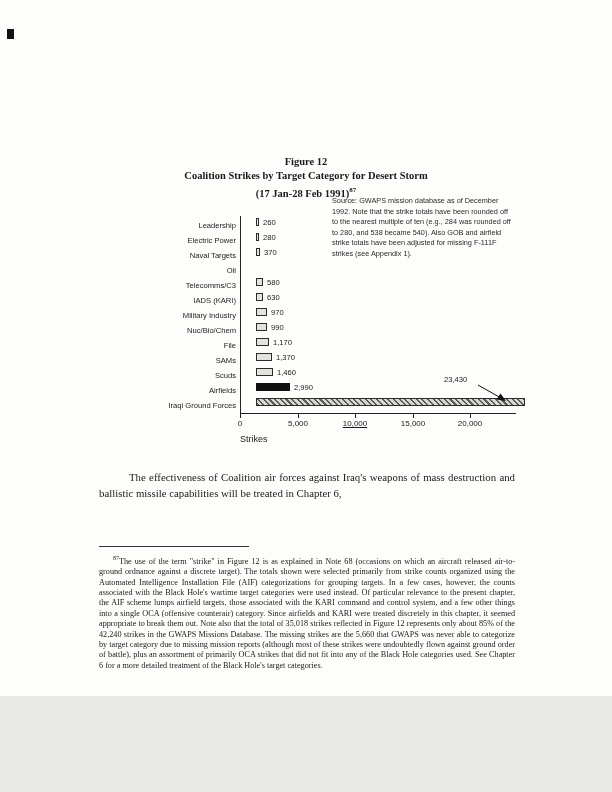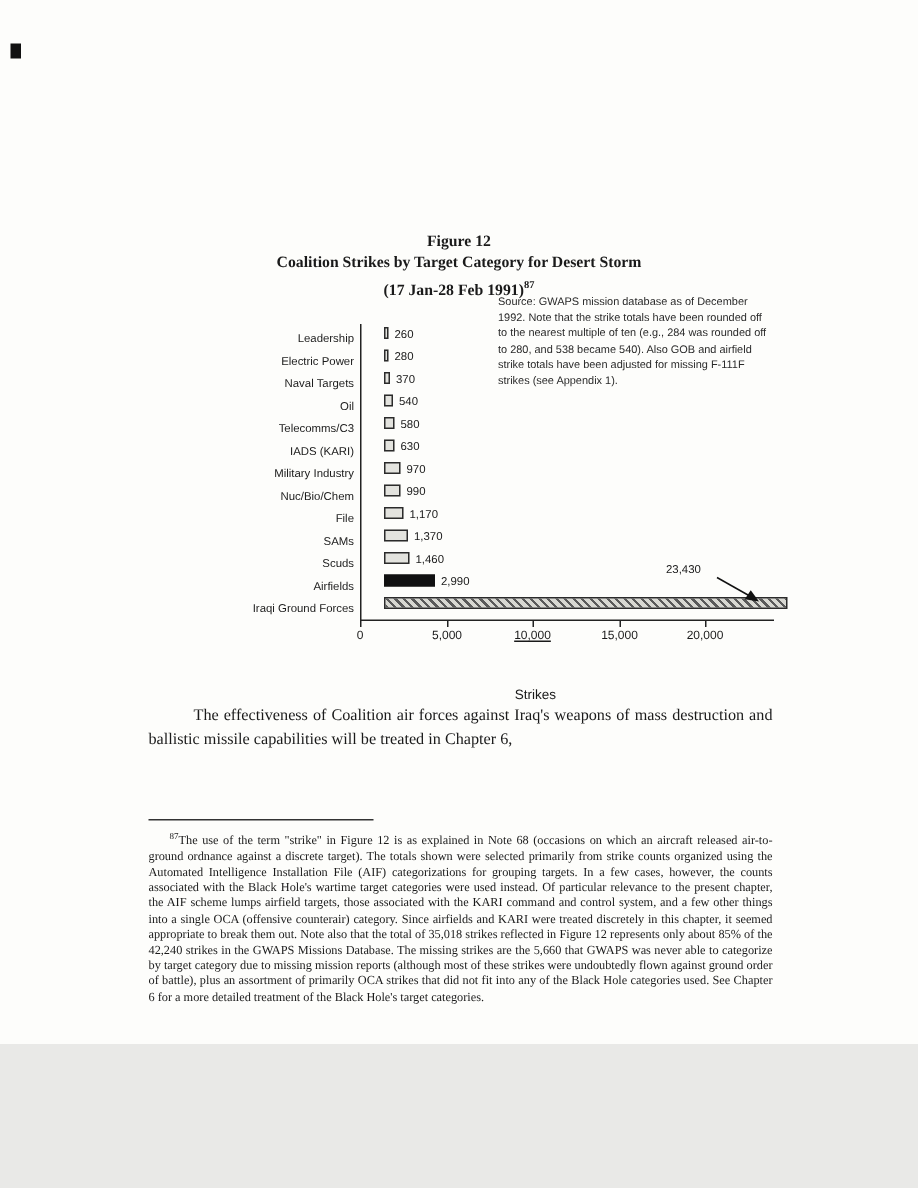--- a/index.html
+++ b/index.html
@@ -53,22 +53,22 @@
   .bar-value{font-size:7.6px;margin-left:4px;color:#1a1a1a;white-space:nowrap;}
 
   .y-axis{position:absolute;left:92px;top:-2px;width:1px;height:198px;background:#222;}
   .x-baseline{position:absolute;left:92px;top:195px;width:276px;height:1px;background:#222;}
   .tick-mark{position:absolute;top:196px;width:1px;height:4px;background:#222;}
   .tick-label{
     position:absolute;top:201px;width:44px;margin-left:-22px;text-align:center;
     font-size:8px;color:#1a1a1a;
   }
   .x-axis-title{
-    position:absolute;left:92px;top:216px;width:234px;text-align:center;
-    font-size:9px;color:#1a1a1a;margin-top:24px;
+    position:absolute;left:92px;top:216px;width:234px;text-align:left;
+    font-size:9px;color:#1a1a1a;
   }
   .bar-annotation{
     position:absolute;left:296px;top:157px;
     font-size:7.6px;color:#1a1a1a;
   }
   .arrow-svg{position:absolute;left:0;top:0;width:380px;height:240px;pointer-events:none;}
 
   
   .body-text{
     position:absolute;left:99px;top:470px;width:416px;
@@ -123,24 +123,20 @@
         </div>
         <div class="chart-row">
           <span class="cat-label">Naval Targets</span>
           <span class="bar-area">
             <span class="bar" style="width: 4px;"></span>
             <span class="bar-value">370</span>
           </span>
         </div>
         <div class="chart-row">
           <span class="cat-label">Oil</span>
-          <span class="bar-area">
-            <span class="bar" style="width: 6px;"></span>
-            <span class="bar-value">540</span>
-          </span>
         </div>
         <div class="chart-row">
           <span class="cat-label">Telecomms/C3</span>
           <span class="bar-area">
             <span class="bar" style="width: 7px;"></span>
             <span class="bar-value">580</span>
           </span>
         </div>
         <div class="chart-row">
           <span class="cat-label">IADS (KARI)</span>

